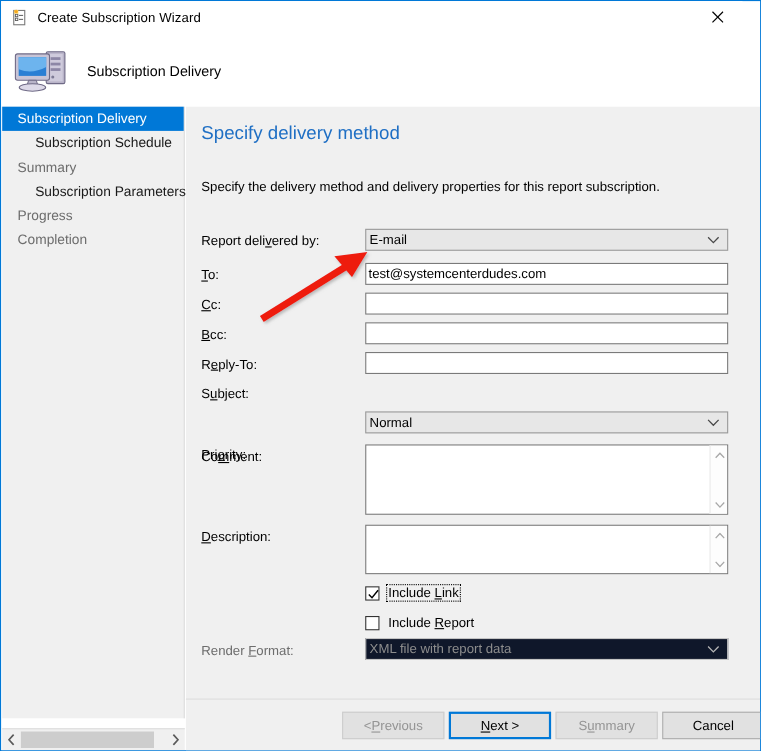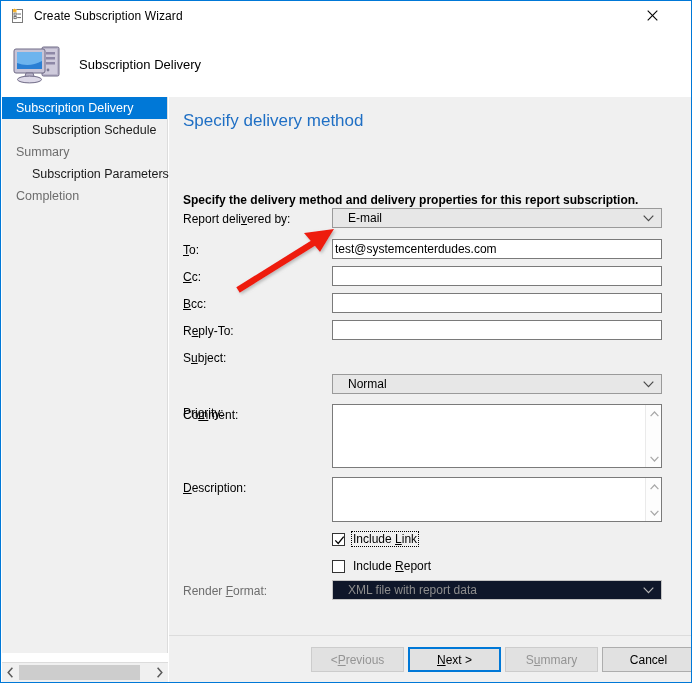--- a/index.html
+++ b/index.html
@@ -114,25 +114,24 @@
   }
   #page-heading {
     position: absolute;
     left: 14px; top: 14px;
     font-size: 17px;
     color: #1f6fc4;
     white-space: nowrap;
   }
   #page-desc {
     position: absolute;
-    left: 14px; top: 96px;
-    font-size: 12px;
-    color: #000000;
-    white-space: nowrap;
-    font-weight: bold;
+    left: 14px; top: 66px;
+    font-size: 12px;
+    color: #000000;
+    white-space: nowrap;
   }
 
   .form-label {
     position: absolute;
     font-size: 12px;
     color: #000000;
     white-space: nowrap;
   }
   .form-label.disabled { color: #6d6d6d; }
   .form-label u { text-decoration: underline; }
@@ -157,21 +156,21 @@
   .combo {
     position: absolute;
     left: 163px;
     width: 330px;
     height: 20px;
     box-sizing: border-box;
     background: #e7e7e7;
     border: 1px solid #9a9a9a;
     font-size: 12px;
     color: #000000;
-    padding: 0 15px;
+    padding: 0 3px;
     line-height: 18px;
     white-space: nowrap;
     overflow: hidden;
   }
   .combo.disabled {
     background: #0f172a;
     border-color: #c4c4c4;
     color: #8d8d8d;
   }
   .combo .chev {
@@ -355,20 +354,23 @@
       <span>Subscription Delivery</span>
     </div>
     <div class="nav-item level2">
       <span>Subscription Schedule</span>
     </div>
     <div class="nav-item">
       <span>Summary</span>
     </div>
     <div class="nav-item level2">
       <span>Subscription Parameters</span>
+    </div>
+    <div class="nav-item">
+      <span>Progress</span>
     </div>
     <div class="nav-item">
       <span>Completion</span>
     </div>
   </div>
 
   <div id="content">
 
     <div id="page-heading">Specify delivery method</div>
     <div id="page-desc">Specify the delivery method and delivery properties for this report subscription.</div>

